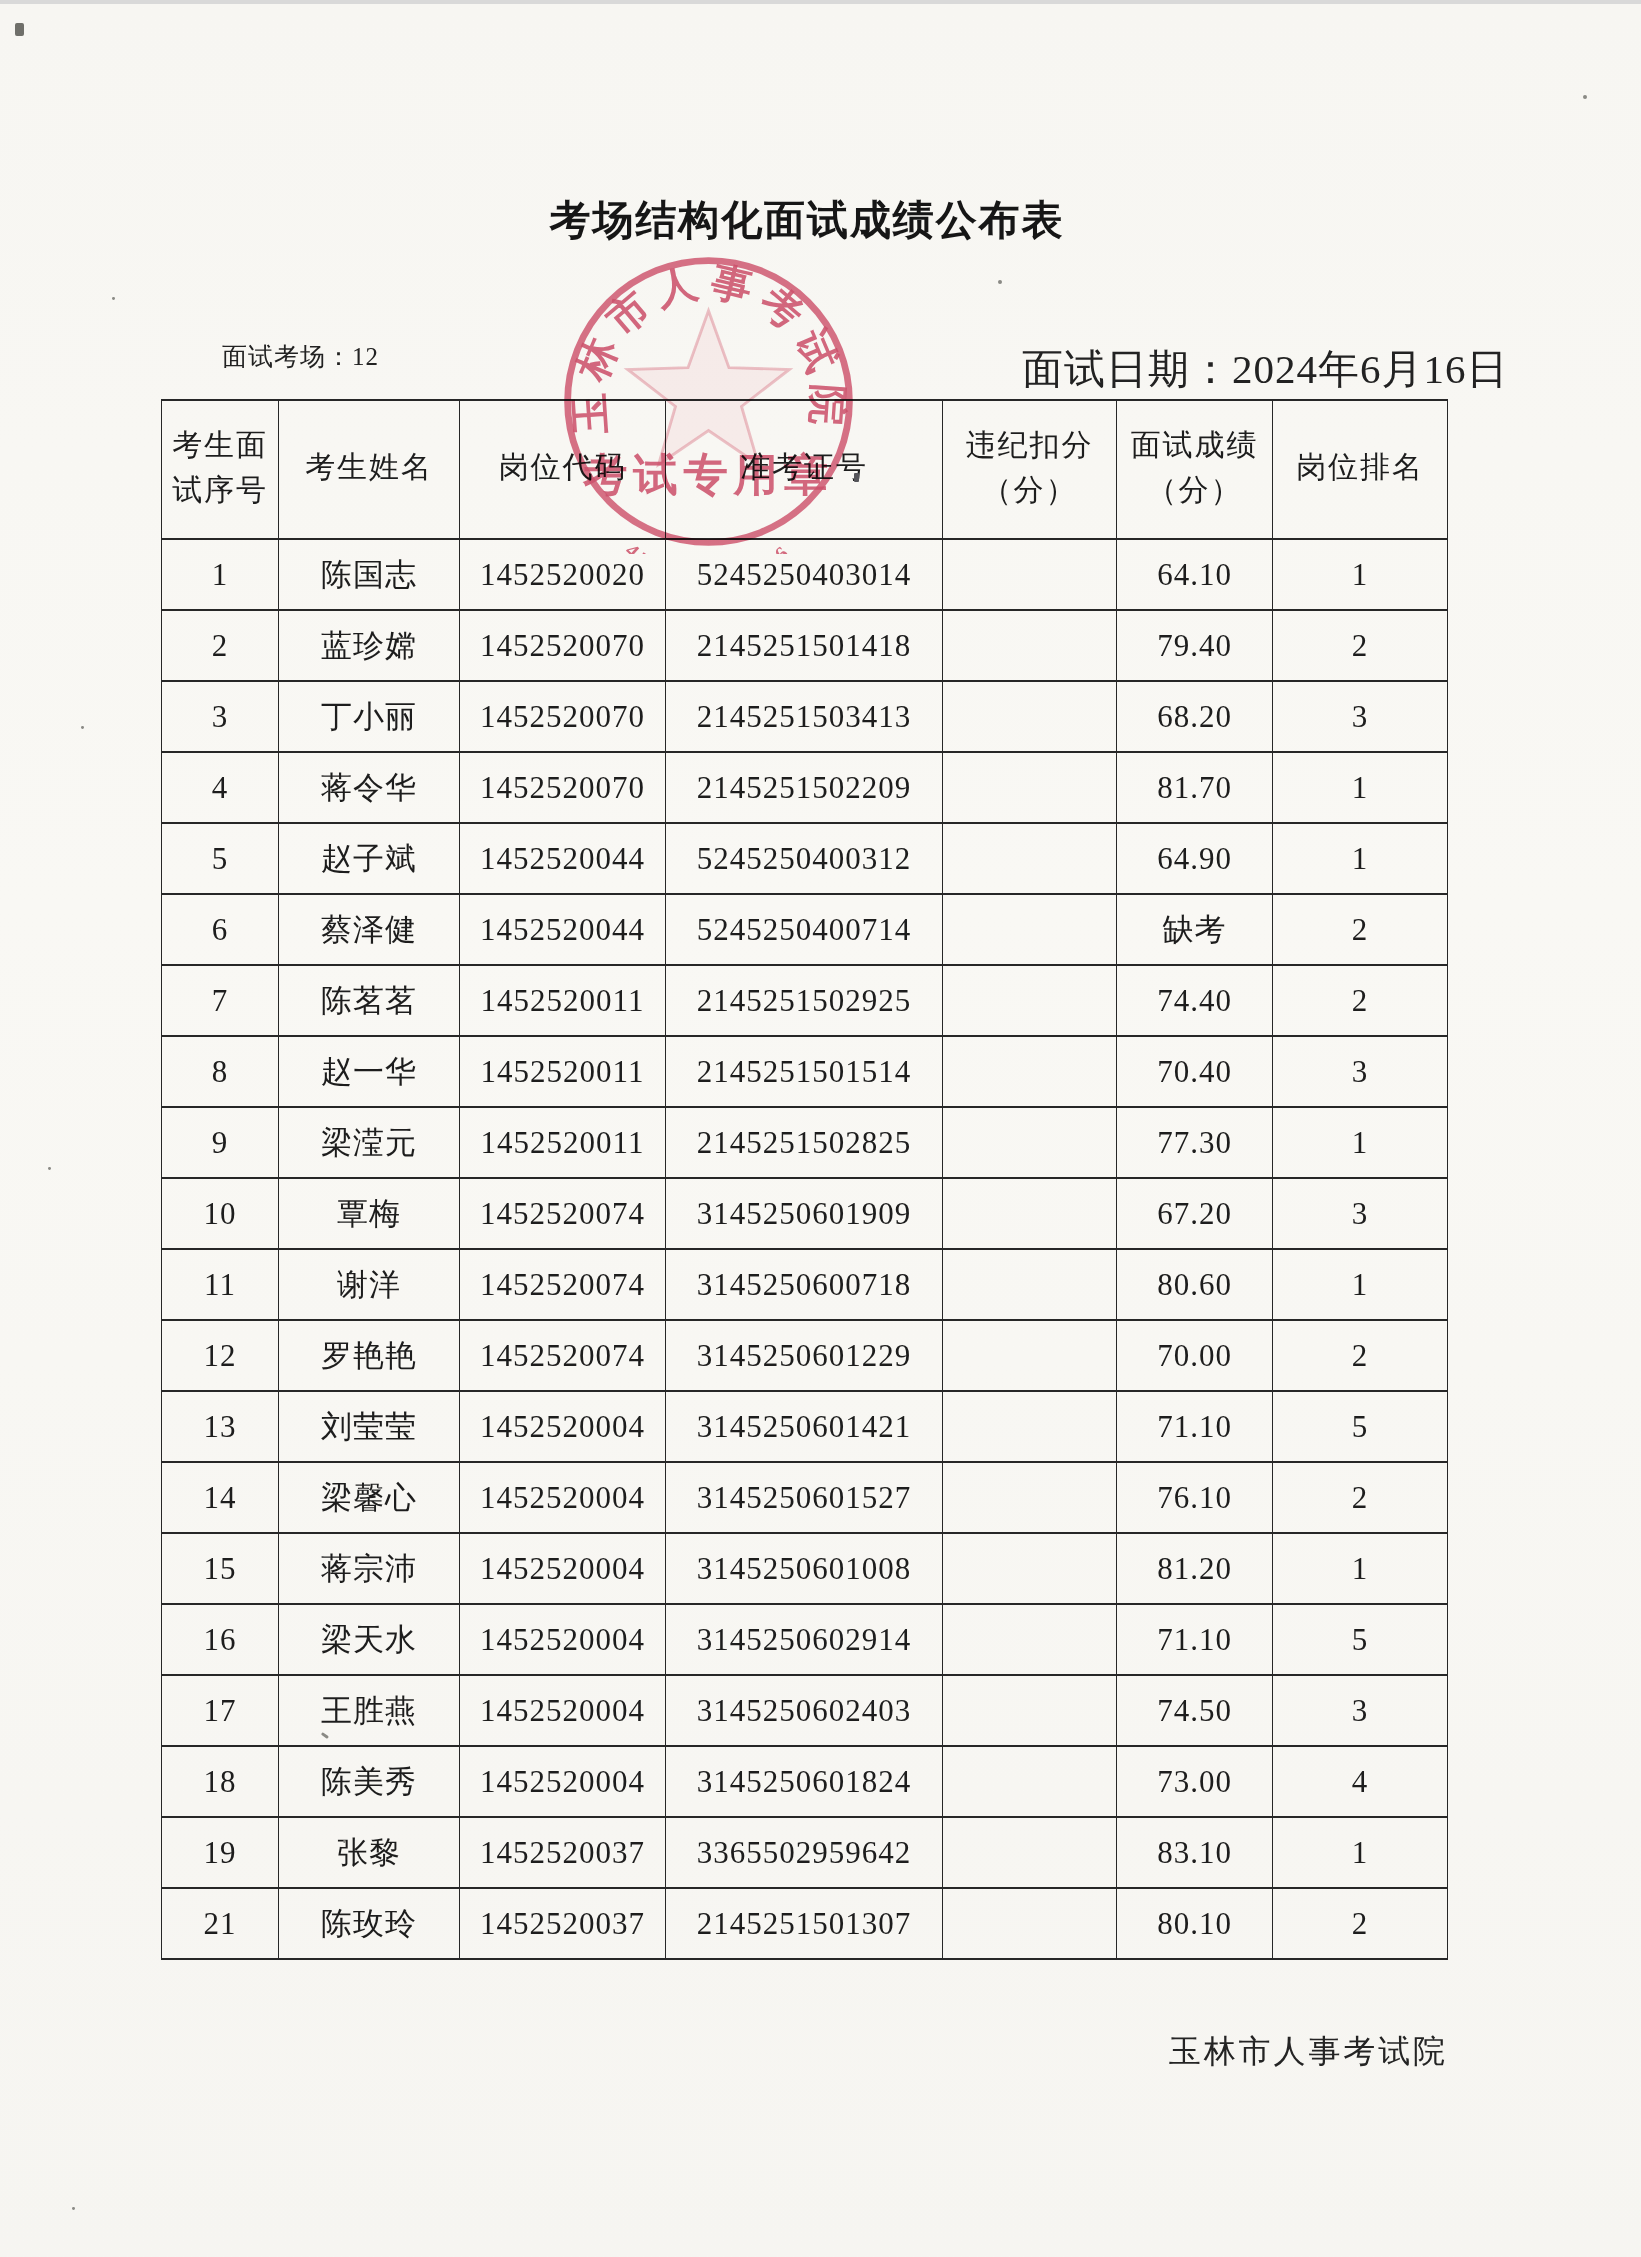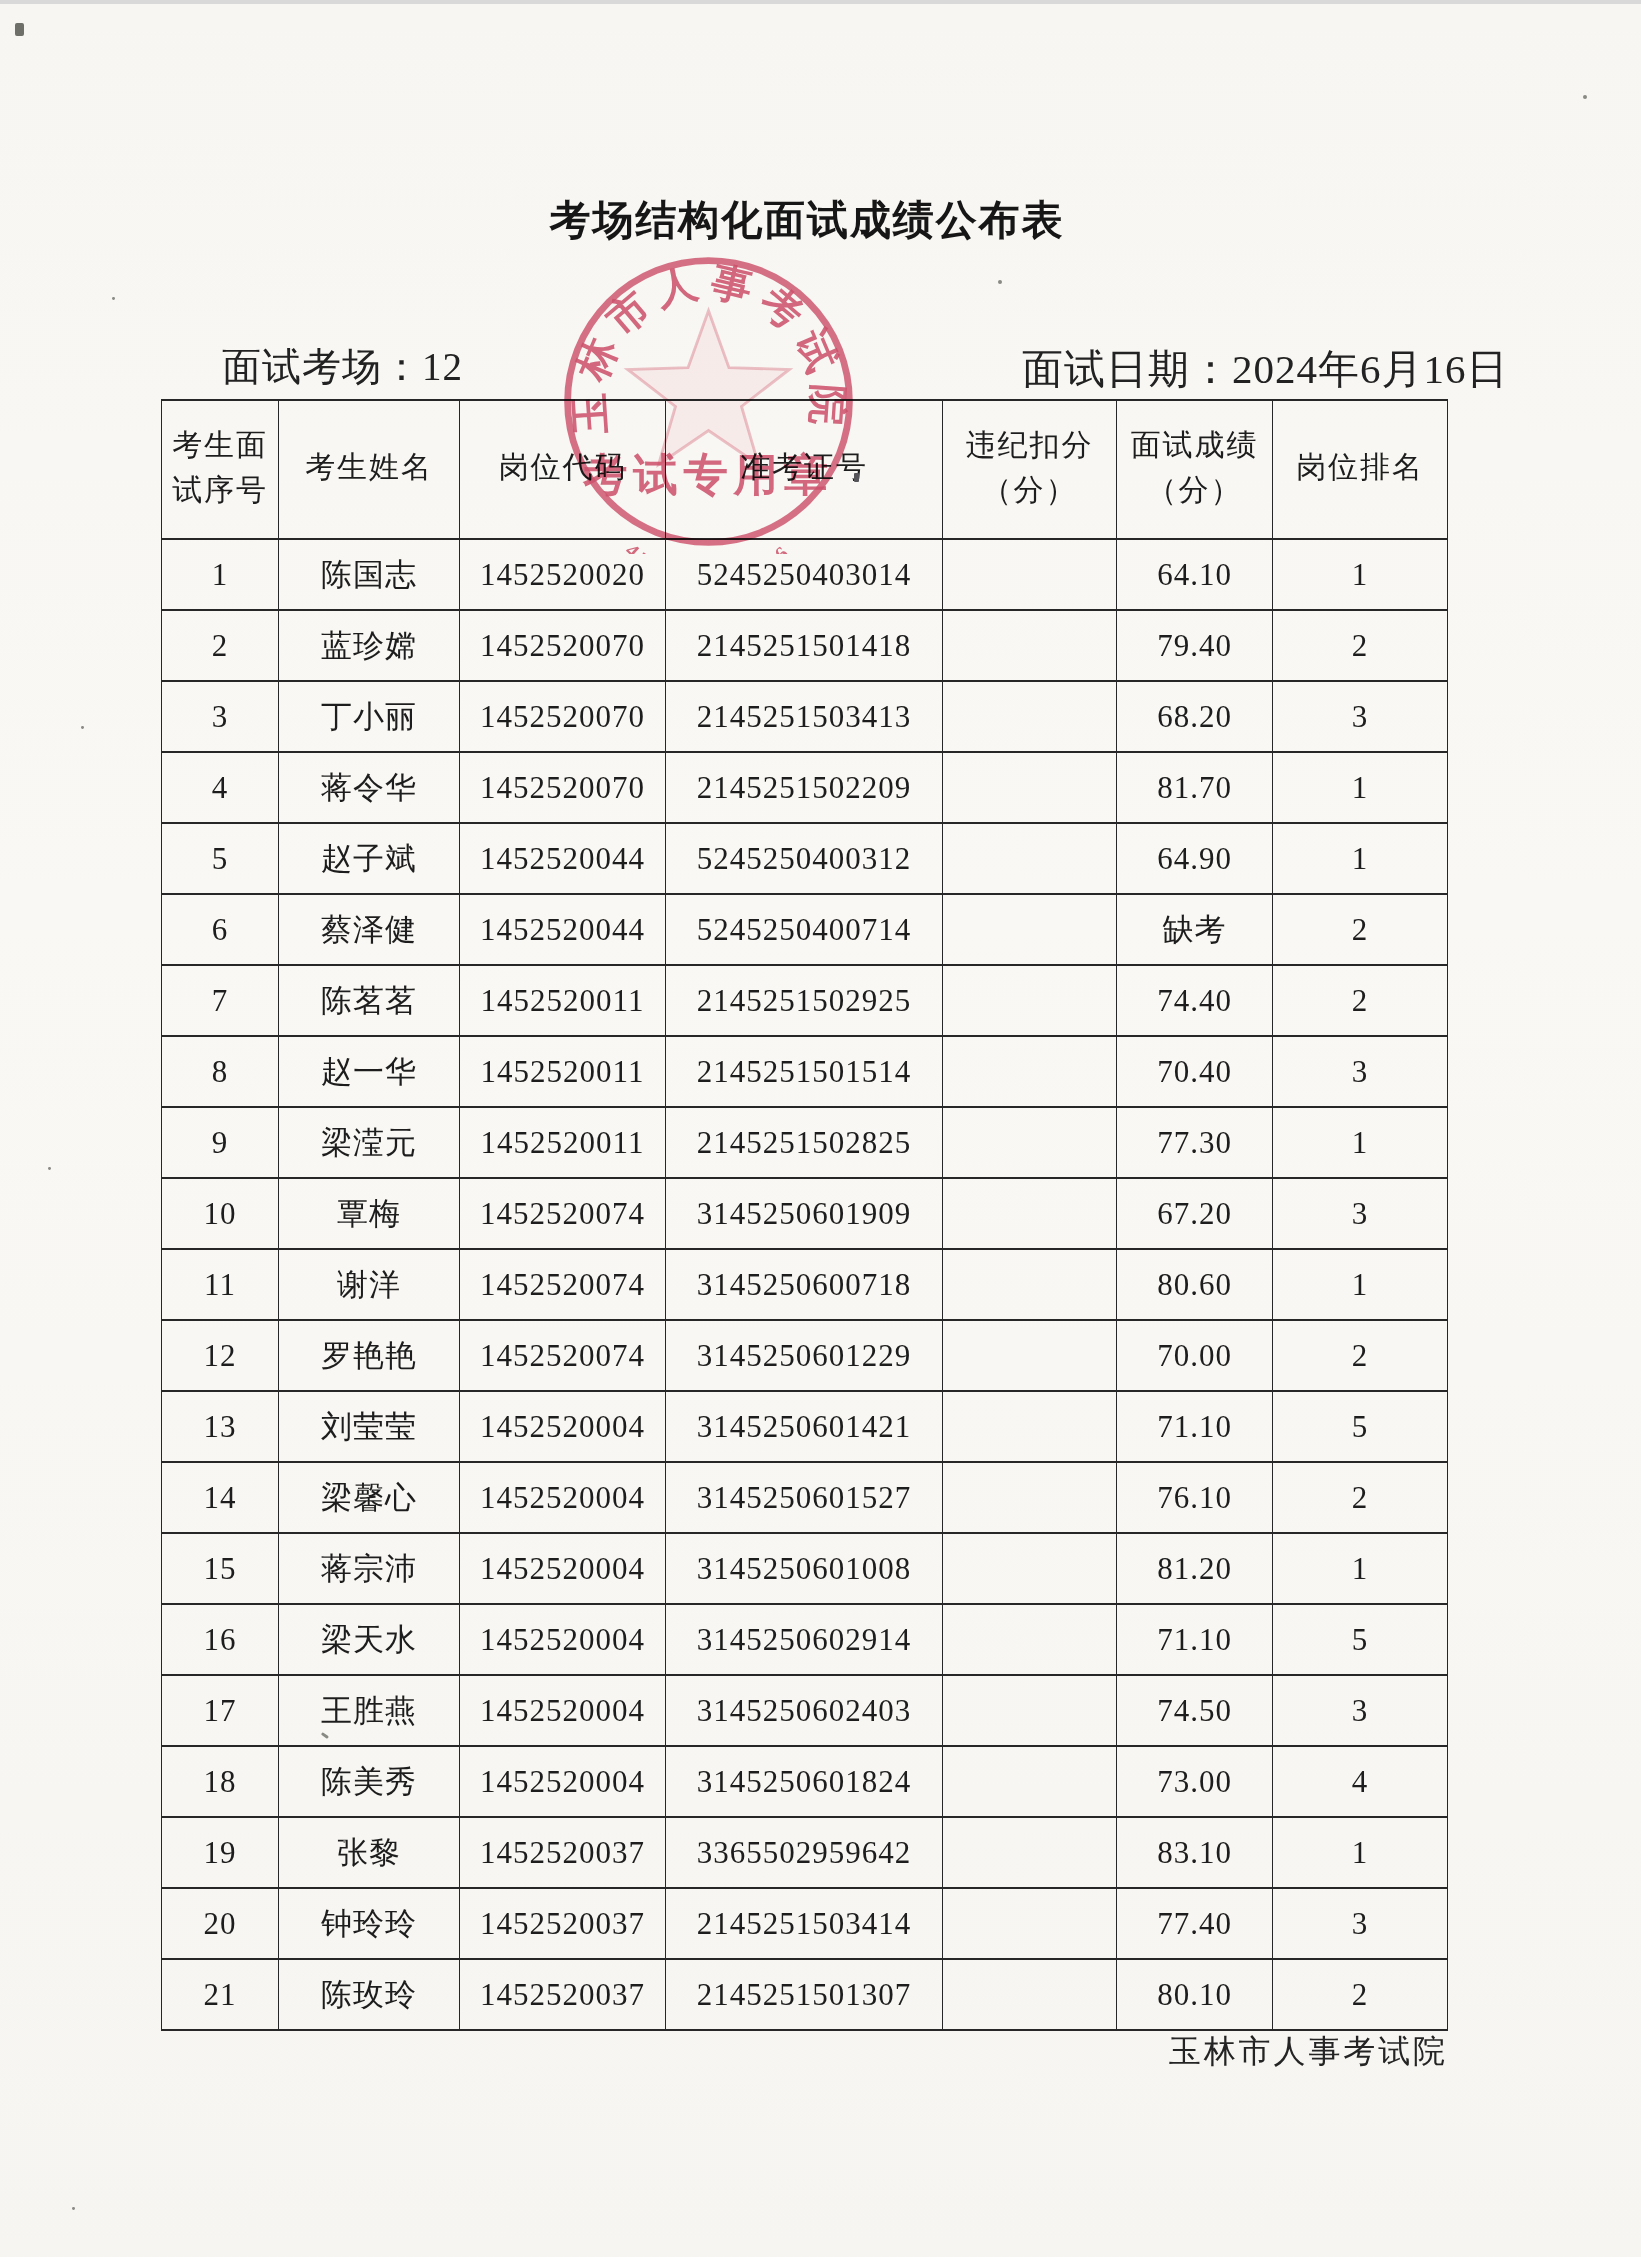--- a/index.html
+++ b/index.html
@@ -13,21 +13,21 @@
     color:#1f1f1f;
   }
   .doc-title{
     position:absolute;left:0;top:189px;width:1614px;
     text-align:center;
     font-size:41px;font-weight:700;letter-spacing:1.9px;
     color:#161616;
   }
   .meta-left{
     position:absolute;left:222px;top:336px;
-    font-size:39px;letter-spacing:1px;color:#222;
+    font-size:25px;letter-spacing:1px;color:#222;
   }
   .meta-right{
     position:absolute;left:1022px;top:338px;
     font-size:41px;letter-spacing:1px;color:#222;
   }
   table.score-table{
     position:absolute;left:161px;top:395px;
     width:1285px;
     border-collapse:collapse;table-layout:fixed;
     background:transparent;
@@ -268,29 +268,20 @@
         <tr>
           <td>19</td>
           <td>张黎</td>
           <td>1452520037</td>
           <td>3365502959642</td>
           <td></td>
           <td>83.10</td>
           <td>1</td>
         </tr>
         <tr>
-          <td>20</td>
-          <td>钟玲玲</td>
-          <td>1452520037</td>
-          <td>2145251503414</td>
-          <td></td>
-          <td>77.40</td>
-          <td>3</td>
-        </tr>
-        <tr>
           <td>21</td>
           <td>陈玫玲</td>
           <td>1452520037</td>
           <td>2145251501307</td>
           <td></td>
           <td>80.10</td>
           <td>2</td>
         </tr>
       </tbody>
   </table>

